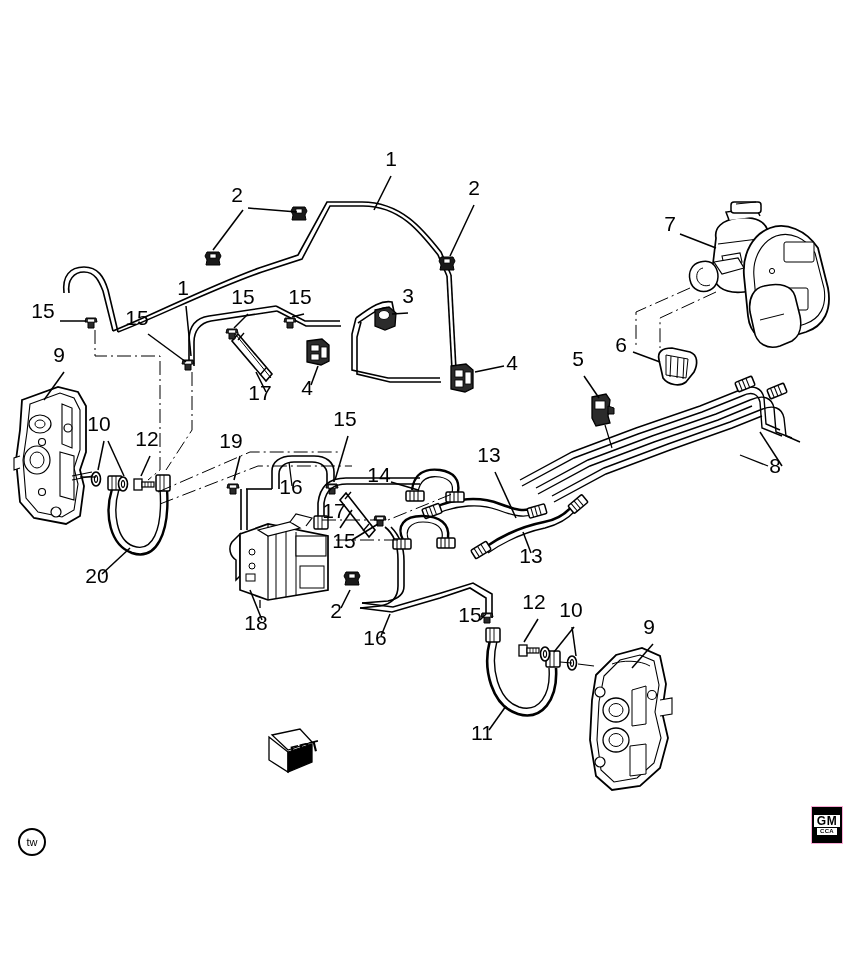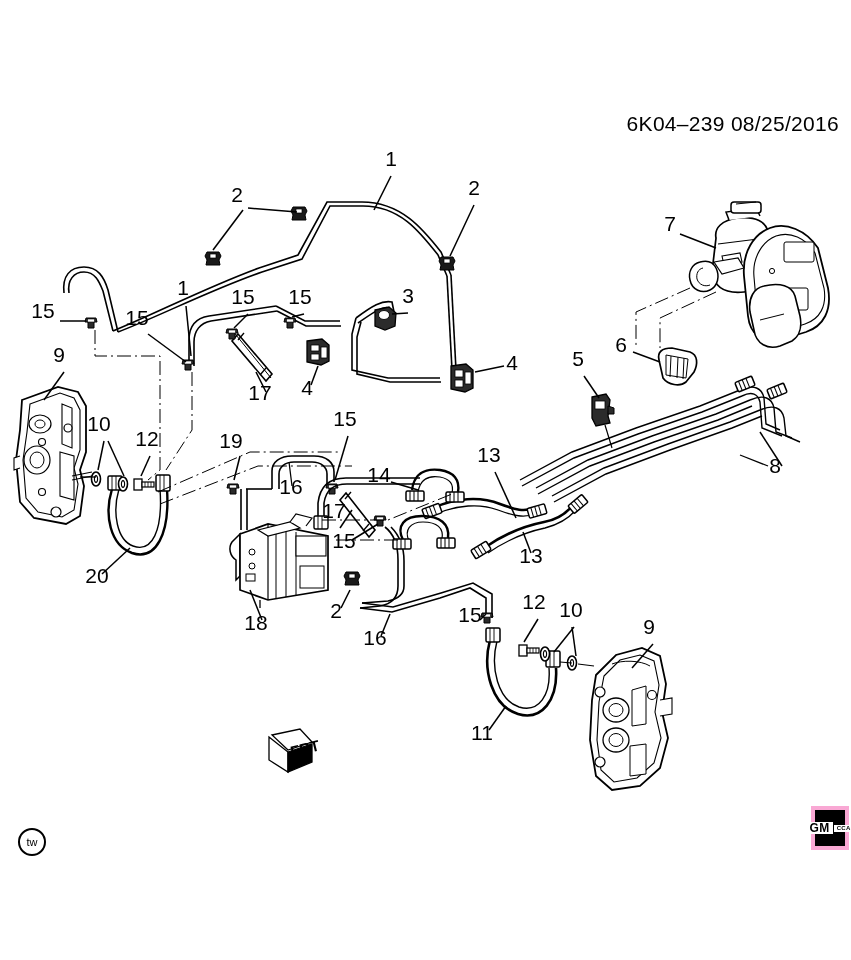--- a/index.html
+++ b/index.html
@@ -1,34 +1,33 @@
 <!DOCTYPE html>
 <html><head>
 <meta charset="utf-8">
 <style>
   html,body{margin:0;padding:0;background:#ffffff;}
   body{width:851px;height:960px;font-family:"Liberation Sans",sans-serif;color:#000;overflow:hidden;}
   #sheet{position:relative;width:851px;height:960px;background:#fff;}
   #header{position:absolute;right:12px;top:112px;font-size:21px;letter-spacing:.3px;white-space:nowrap;}
   #twmark{position:absolute;left:18px;top:828px;width:24px;height:24px;border:2px solid #000;border-radius:50%;
           display:flex;align-items:center;justify-content:center;font-size:11px;line-height:1;}
-  #gmlogo{position:absolute;left:811px;top:806px;width:30px;height:36px;background:#000;border:4px solid #f9a8d4;
-          display:flex;flex-direction:row;align-items:center;justify-content:center;gap:1px;}
+  #gmlogo{position:absolute;left:811px;top:806px;width:30px;height:36px;background:#000;border:1px solid #f9a8d4;
+          display:flex;flex-direction:column;align-items:center;justify-content:center;gap:1px;}
   #gmlogo .gm{background:#fff;color:#000;font-size:12px;font-weight:bold;line-height:12px;padding:0 3px;letter-spacing:.5px;}
   #gmlogo .cca{background:#fff;color:#000;font-size:6px;font-weight:bold;line-height:7px;padding:0 3px;letter-spacing:.3px;}
   svg{position:absolute;left:0;top:0;}
   .cal{font-family:"Liberation Sans",sans-serif;font-size:21px;fill:#000;}
   .frtlbl{font-family:"Liberation Sans",sans-serif;font-size:15px;font-weight:bold;fill:#000;}
 </style>
 </head>
 <body>
 
 <div id="sheet">
 
-  <div id="header">6K04–239  08/25/2016</div>
 
   <div id="twmark">
     <span>tw</span>
   </div>
 
   <div id="gmlogo">
     <span class="gm">GM</span>
     <span class="cca">CCA</span>
   </div>
 

